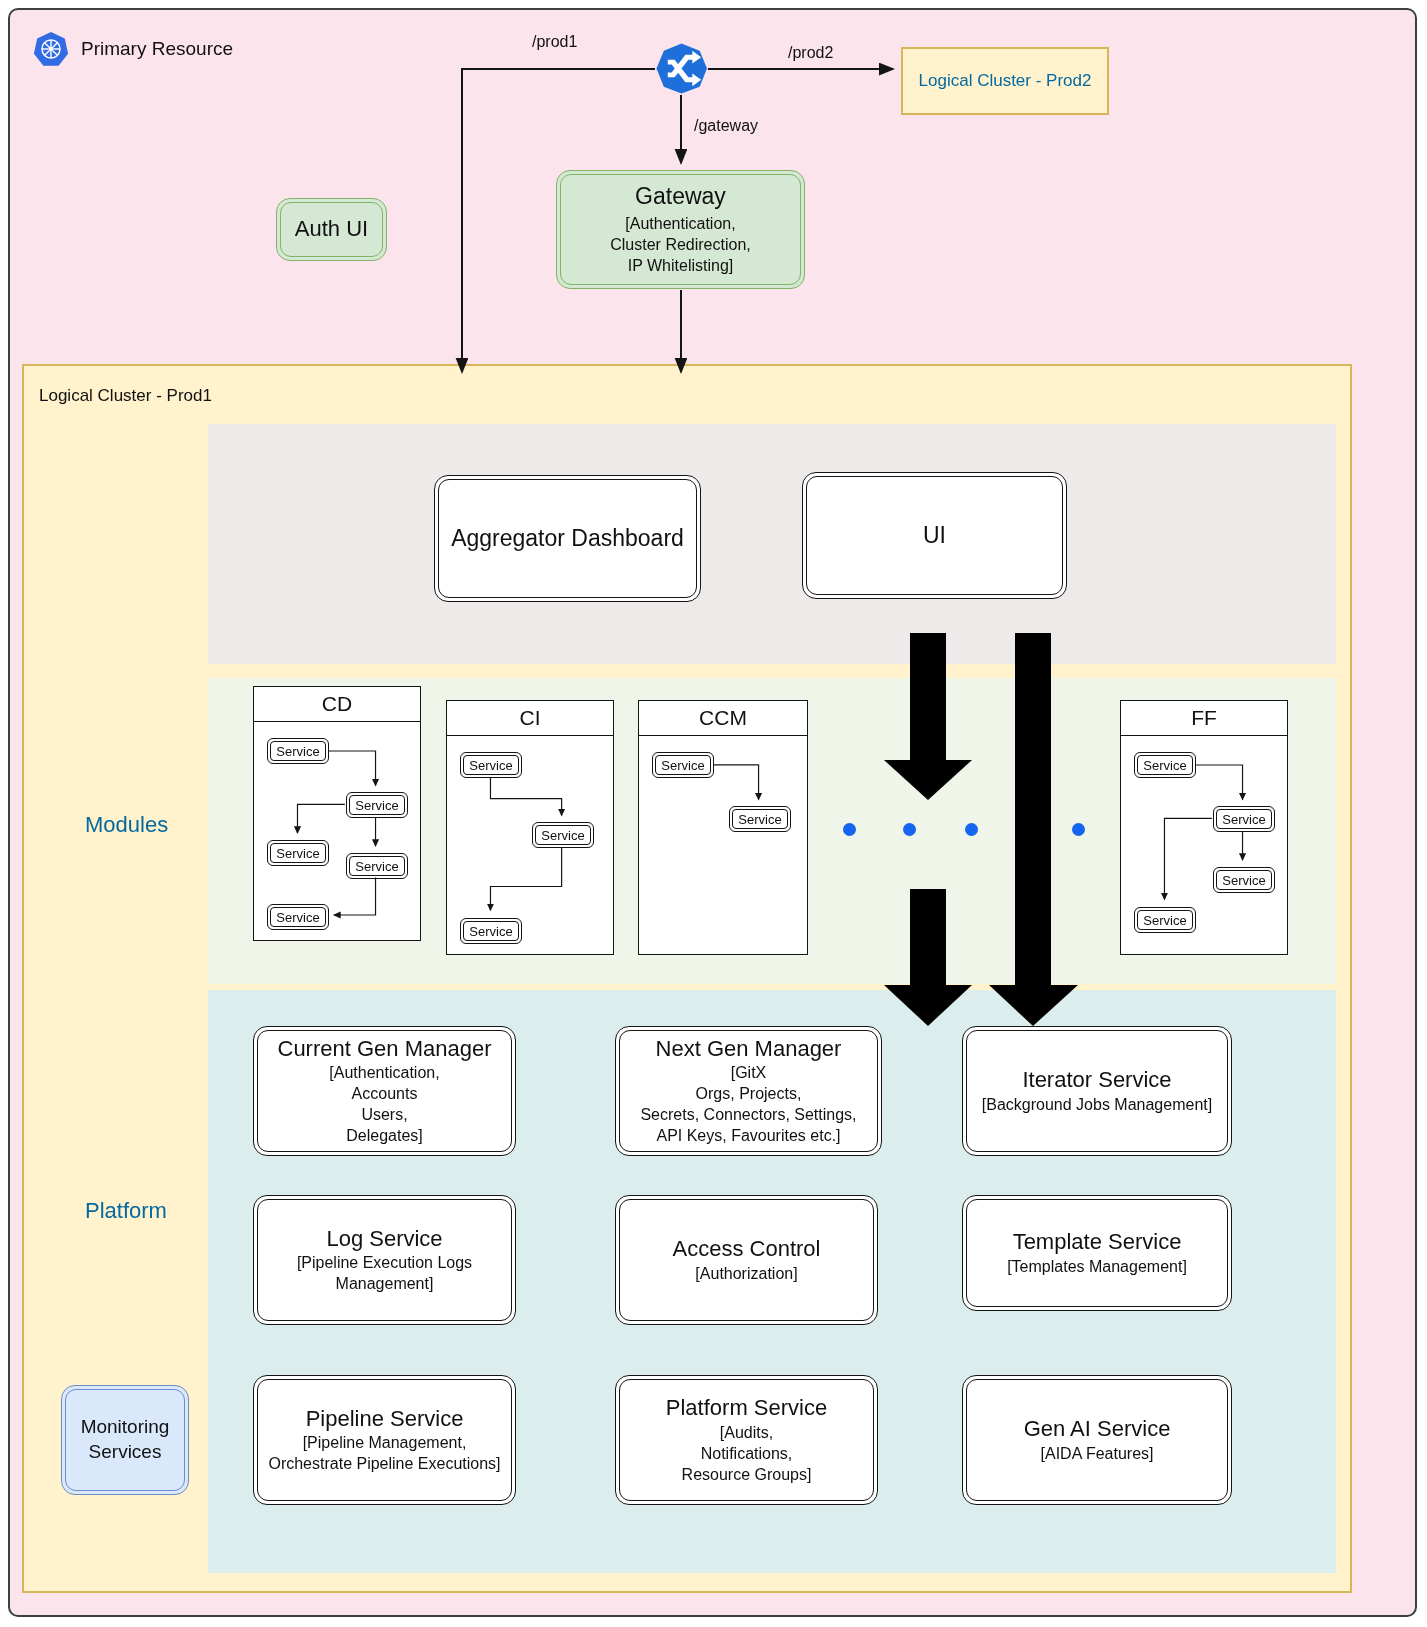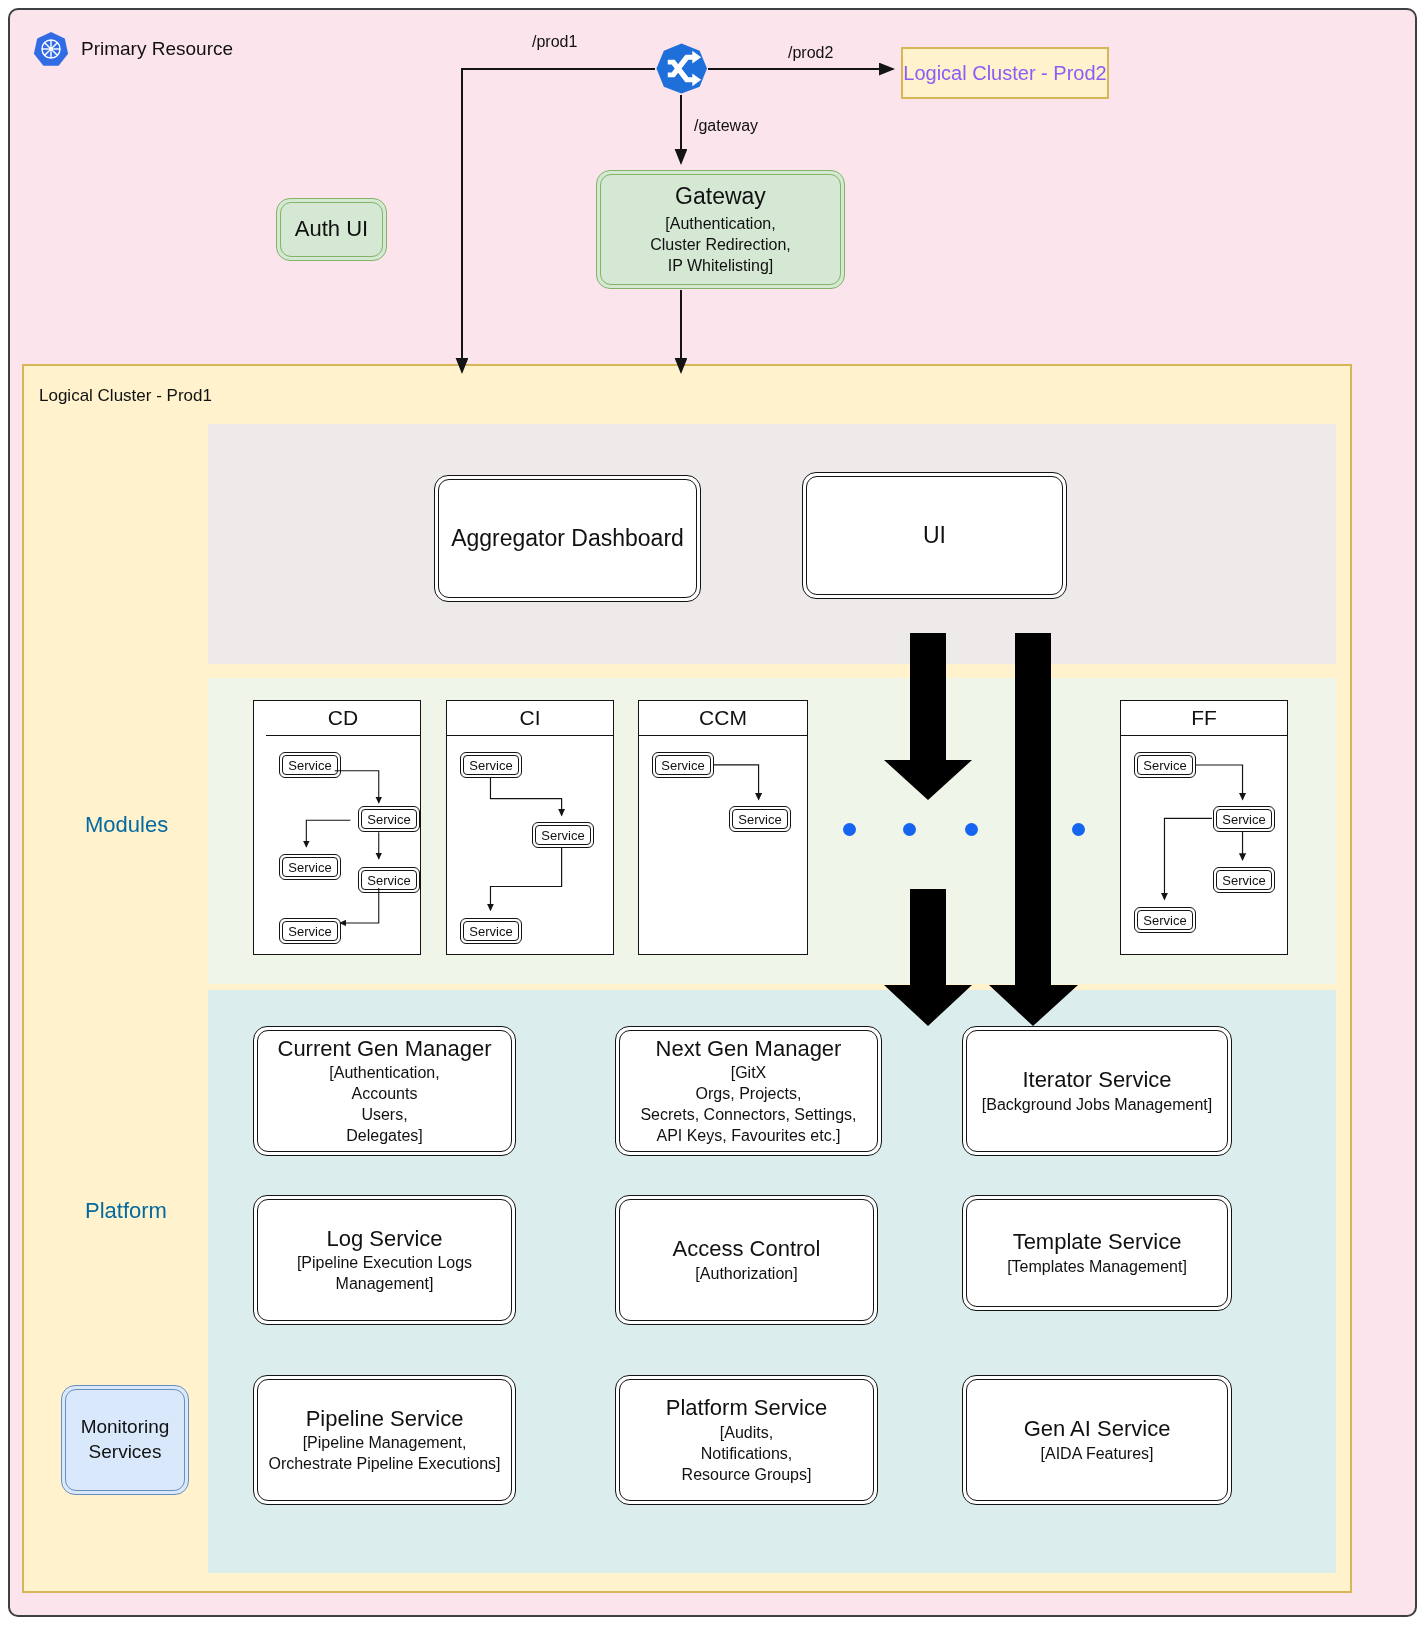--- a/index.html
+++ b/index.html
@@ -15,23 +15,23 @@
   .pc-title{font-size:19px;color:#111;white-space:nowrap;}
   .k8s-icon{width:38px;height:38px;display:block;}
 
   .prod1{
     position:absolute;left:22px;top:364px;width:1330px;height:1229px;
     background:#FFF2CC;border:2px solid #D6B656;box-sizing:border-box;
   }
   .prod1-title{position:absolute;left:15px;top:20px;font-size:17px;color:#111;}
 
   .prod2{
-    position:absolute;left:901px;top:47px;width:208px;height:52px;
+    position:absolute;left:901px;top:47px;width:208px;height:68px;
     background:#FFF2CC;border:2px solid #D6B656;box-sizing:border-box;
-    display:flex;align-items:center;justify-content:center;font-size:20px;color:#8b5cf6;
+    display:flex;align-items:center;justify-content:center;font-size:17px;color:#0369a1;
   }
 
   
   .band{position:absolute;box-sizing:border-box;}
   .band-ui{left:184px;top:58px;width:1128px;height:240px;background:#EDEAE9;}
   .band-modules{left:184px;top:312px;width:1128px;height:306px;background:#EFF5E9;}
   .band-platform{left:184px;top:624px;width:1128px;height:583px;background:#DCEDED;}
 
   .side-label{position:absolute;font-size:22px;color:#0369a1;}
   .lbl-modules{left:85px;top:812px;}
@@ -57,21 +57,21 @@
   .node.blue{background:#DAE8FC;border-color:#6C8EBF;margin-left:10px;}
   .node.blue::before{border-color:#6C8EBF;}
 
   
   .n-agg{left:434px;top:475px;width:267px;height:127px;}
   .n-agg .ttl{font-size:23px;}
   .n-ui{left:802px;top:472px;width:265px;height:127px;}
   .n-ui .ttl{font-size:23px;}
 
   
-  .n-gateway{left:556px;top:170px;width:249px;height:119px;margin-left:40px;}
+  .n-gateway{left:556px;top:170px;width:249px;height:119px;}
   .n-gateway .ttl{font-size:23px;margin-bottom:2px;}
   .n-authui{left:276px;top:198px;width:111px;height:63px;}
   .n-authui .ttl{font-size:22px;}
   .n-monitor{left:51px;top:1385px;width:128px;height:110px;}
   .n-monitor .ttl{font-size:19px;line-height:1.3;}
 
   
   .module{
     position:absolute;box-sizing:border-box;background:#ffffff;border:1.6px solid #141414;
   }
@@ -83,21 +83,21 @@
   .svc{
     position:absolute;box-sizing:border-box;background:#ffffff;border:1.3px solid #141414;
     border-radius:6px;font-size:13px;color:#111;display:flex;align-items:center;
     justify-content:center;white-space:nowrap;
   }
   .svc::before{
     content:"";position:absolute;left:2px;top:2px;right:2px;bottom:2px;
     border:1px solid #141414;border-radius:4px;pointer-events:none;
   }
 
-  .m-cd{left:253px;top:700px;width:168px;height:255px;padding-left:12px;}
+  .m-cd{left:253px;top:686px;width:168px;height:255px;}
   .m-ci{left:446px;top:700px;width:168px;height:255px;}
   .m-ccm{left:638px;top:700px;width:170px;height:255px;}
   .m-ff{left:1120px;top:700px;width:168px;height:255px;}
 
   .dot{position:absolute;width:13px;height:13px;border-radius:50%;background:#1565F0;}
 
   svg.wires{position:absolute;left:0;top:0;width:100%;height:100%;overflow:visible;pointer-events:none;}
 
   
   .p-node{width:263px;height:130px;}

